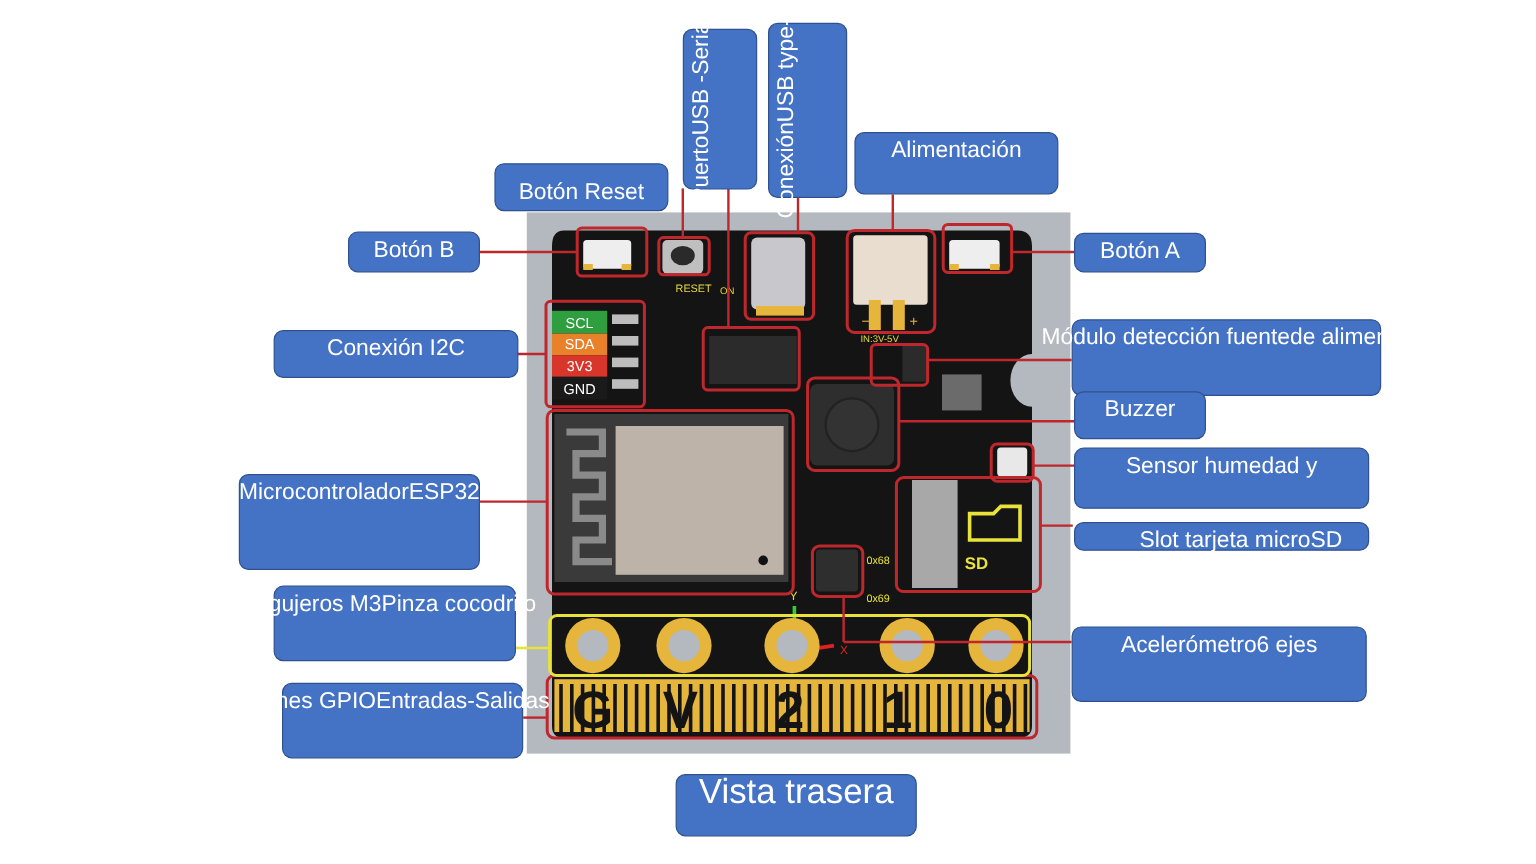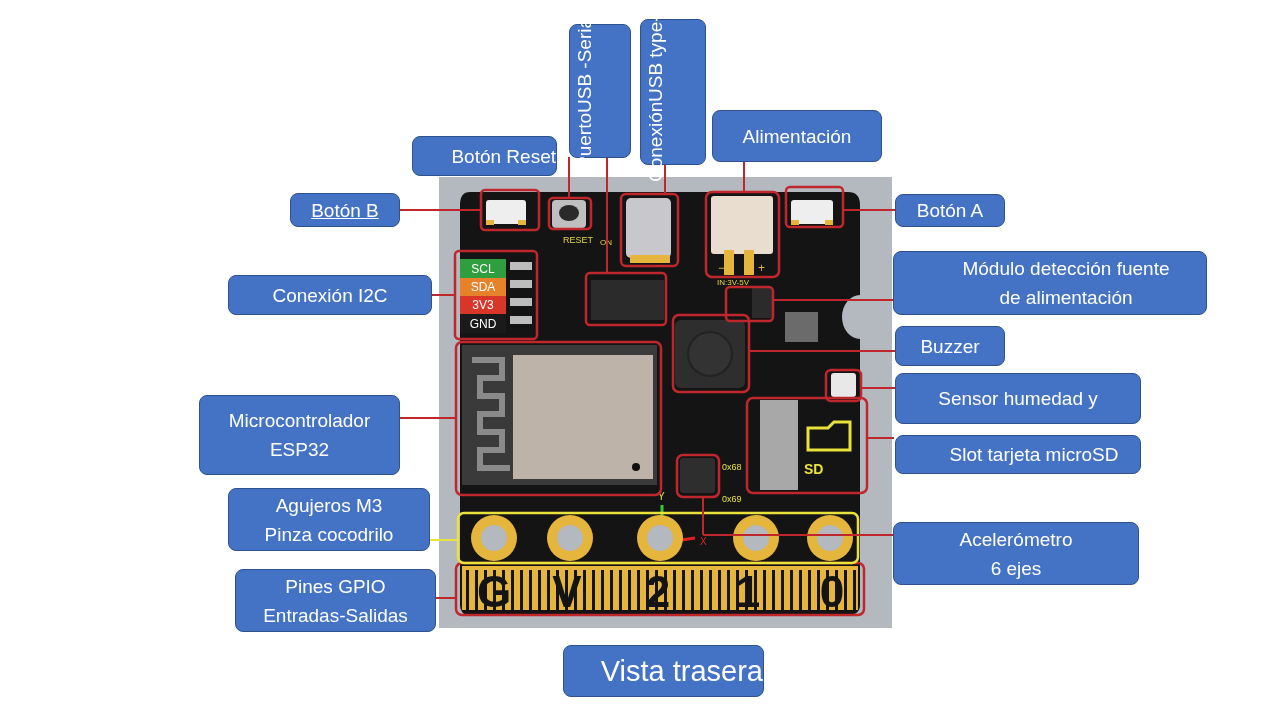--- a/index.html
+++ b/index.html
@@ -1,18 +1,18 @@
 <!DOCTYPE html>
 <html><head>
 <meta charset="utf-8">
 <style>
   html,body{margin:0;padding:0;background:#ffffff;}
   body{width:1280px;height:720px;position:relative;overflow:hidden;font-family:"Liberation Sans","DejaVu Sans",sans-serif;}
   .lbl{position:absolute;background:#4472c4;border:1.5px solid #2f528f;border-radius:8px;color:#ffffff;
-       font-size:19px;line-height:29px;text-align:center;display:flex;flex-direction:column;justify-content:center;box-sizing:border-box;}
+       font-size:19px;line-height:29px;text-align:center;display:flex;flex-direction:row;justify-content:center;box-sizing:border-box;}
   .lbl span{display:block;white-space:nowrap;}
   .vert{writing-mode:vertical-rl;transform:rotate(180deg);flex-direction:row;}
   .vert span{line-height:29px;}
   #board{position:absolute;left:439px;top:177px;width:453px;height:451px;background:#b4b9bf;}
   svg{position:absolute;left:0;top:0;}
 </style>
 </head>
 <body>
 
 <div id="board"></div>
@@ -230,40 +230,40 @@
   <span>Puerto</span>
   <span>USB -Serial</span>
 </div>
 <div class="lbl vert" style="left:640px;top:19px;width:66px;height:146px;">
   <span>Conexión</span>
   <span>USB type-C</span>
 </div>
 <div class="lbl" style="left:712px;top:110px;width:170px;height:52px;">
   <span>Alimentación</span>
 </div>
-<div class="lbl" style="left:290px;top:193px;width:110px;height:34px;text-decoration:underline;">
+<div class="lbl" style="left:290px;top:193px;width:110px;height:34px;">
   <span>Botón B</span>
 </div>
 <div class="lbl" style="left:895px;top:194px;width:110px;height:33px;text-align:center;">
   <span>Botón A</span>
 </div>
 <div class="lbl" style="left:228px;top:275px;width:204px;height:40px;">
   <span>Conexión I2C</span>
 </div>
-<div class="lbl" style="left:893px;top:251px;width:314px;height:64px;padding-left:32px;">
+<div class="lbl" style="left:893px;top:266px;width:258px;height:64px;padding-left:32px;">
   <span>Módulo detección fuente</span>
   <span>de alimentación</span>
 </div>
 <div class="lbl" style="left:895px;top:326px;width:110px;height:40px;">
   <span>Buzzer</span>
 </div>
 <div class="lbl" style="left:895px;top:373px;width:246px;height:51px;justify-content:center;">
   <span>Sensor humedad y</span>
 </div>
-<div class="lbl" style="left:895px;top:435px;width:246px;height:39px;padding-left:32px;">
+<div class="lbl" style="left:895px;top:435px;width:246px;height:24px;padding-left:32px;">
   <span>Slot tarjeta microSD</span>
 </div>
 <div class="lbl" style="left:199px;top:395px;width:201px;height:80px;">
   <span>Microcontrolador</span>
   <span>ESP32</span>
 </div>
 <div class="lbl" style="left:228px;top:488px;width:202px;height:63px;">
   <span>Agujeros M3</span>
   <span>Pinza cocodrilo</span>
 </div>

